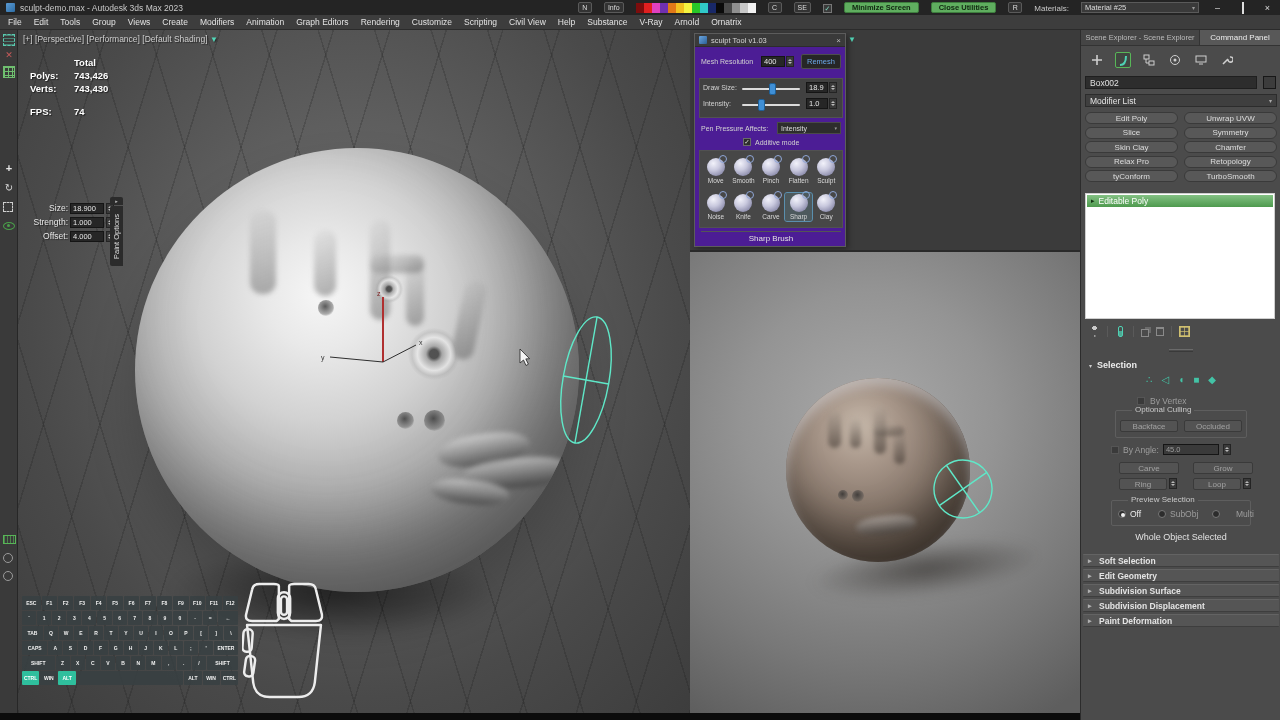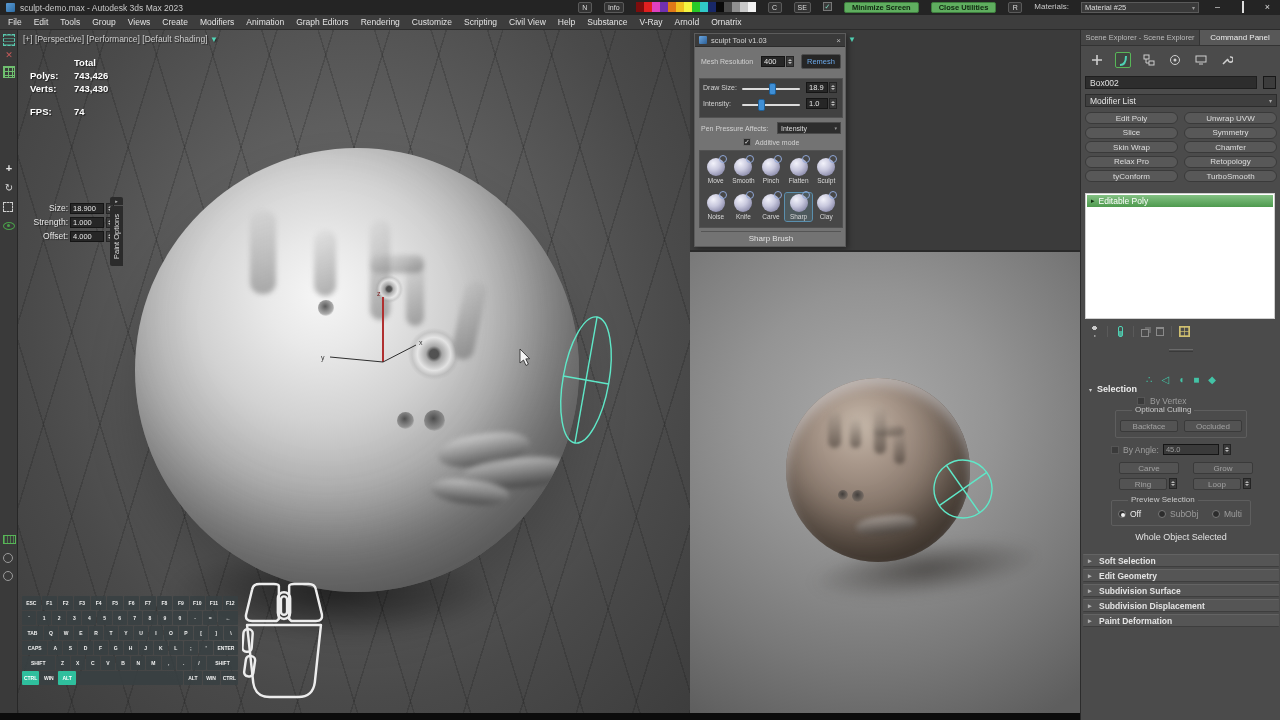--- a/index.html
+++ b/index.html
@@ -3,21 +3,21 @@
 <meta charset="utf-8">
 <style>
   html,body{margin:0;padding:0;background:#111;}
   *{box-sizing:border-box;font-family:"Liberation Sans",sans-serif;}
   .screen{position:relative;width:1280px;height:720px;background:#3c3c3c;overflow:hidden;}
   .abs{position:absolute;}
   
   .tb{position:absolute;left:0;top:0;width:1280px;height:15px;background:#242424;display:flex;align-items:center;padding:0 6px;gap:5px;}
   .tb-icon{width:9px;height:9px;background:linear-gradient(135deg,#5a9bd5,#2e6da4);border-radius:1px;flex:none;}
   .tb-title{font-size:8.5px;color:#c9c9c9;white-space:nowrap;}
-  .tb-right{margin-left:auto;display:flex;align-items:flex-start;gap:12px;}
+  .tb-right{margin-left:auto;display:flex;align-items:flex-end;gap:12px;}
   .tb-btn{height:11px;min-width:14px;padding:0 3px;background:#333;border:1px solid #5a5a5a;border-radius:2px;color:#ddd;font-size:7px;display:flex;align-items:center;justify-content:center;}
   .tb-green{height:11px;padding:0 7px;background:#5fae5f;border:1px solid #3e7e3e;border-radius:2px;color:#102510;font-size:7.5px;font-weight:bold;display:flex;align-items:center;}
   .palette{display:flex;height:10px;}
   .swatch{width:8px;height:10px;}
   .tb-cb{width:9px;height:9px;background:#3a3a3a;border:1px solid #777;color:#7fd6bd;font-size:7px;display:flex;align-items:center;justify-content:center;}
   .mat-dd{width:118px;height:11px;background:#3a3a3a;border:1px solid #5a5a5a;color:#ddd;font-size:7.5px;display:flex;align-items:center;justify-content:space-between;padding:0 3px;}
   .tb-label{font-size:8px;color:#c9c9c9;}
   .winctl{font-size:9px;color:#ddd;width:13px;text-align:center;}
   .maxbox{width:7px;height:7px;border:1px solid #ddd;}
   
@@ -66,21 +66,21 @@
   .kb-key{flex:1 1 0;background:rgba(56,64,66,.88);color:#f0f0f0;font-size:5px;font-weight:bold;display:flex;align-items:center;justify-content:center;border-radius:1px;overflow:hidden;white-space:nowrap;}
   .kb-key.hl{background:#2fbf9d;color:#fff;}
   
   .rr{position:absolute;left:690px;top:30px;width:390px;height:683px;background:#3b3b3b;}
   .render-vp{position:absolute;left:0;top:220px;width:390px;height:463px;background:radial-gradient(circle at 46% 36%,#a9a9a9 0%,#949494 35%,#787878 68%,#5e5e5e 95%);overflow:hidden;border-top:2px solid #2a2a2a;}
   .rsphere{position:absolute;left:96px;top:126px;width:184px;height:184px;border-radius:50%;overflow:hidden;background:radial-gradient(circle at 40% 26%,#c4b6a8 0%,#a8978a 22%,#8b7b6f 45%,#6b5d53 68%,#4a3f38 88%,#392f2a 100%);box-shadow:inset -14px -24px 40px rgba(30,25,20,.5);}
   .rsphere::before{content:"";position:absolute;inset:0;border-radius:50%;box-shadow:inset 0 8px 12px rgba(240,246,255,.4);}
   .rmark{position:absolute;background:linear-gradient(165deg,rgba(200,190,180,.15),rgba(40,33,28,.5));border-radius:8px;filter:blur(2px);}
   .rshadow{position:absolute;left:118px;top:290px;width:236px;height:54px;background:radial-gradient(ellipse,rgba(28,24,20,.55),rgba(28,24,20,0) 70%);filter:blur(6px);transform:rotate(-7deg);}
   
-  .sd{position:absolute;left:4px;top:3px;width:152px;height:214px;background:#737373;border:1px solid #5c5c5c;box-shadow:2px 2px 6px rgba(0,0,0,.4);}
+  .sd{position:absolute;left:4px;top:3px;width:152px;height:214px;background:#4c1d95;border:1px solid #5c5c5c;box-shadow:2px 2px 6px rgba(0,0,0,.4);}
   .sd-title{height:13px;background:#3a3a3a;border-bottom:1px solid #2c2c2c;display:flex;align-items:center;padding:0 4px;gap:4px;}
   .sd-title-icon{width:8px;height:8px;background:linear-gradient(135deg,#6aa6e0,#2c5f96);border-radius:1px;}
   .sd-title-text{font-size:7.5px;color:#d4d4d4;flex:1;}
   .sd-close{font-size:8px;color:#bbb;}
   .sd-label{font-size:7px;color:#d2d2d2;}
   .remesh{position:absolute;left:106px;top:20px;width:40px;height:15px;background:#262626;border:1px solid #4e4e4e;border-radius:2px;color:#6aa7e8;font-size:7.5px;display:flex;align-items:center;justify-content:center;}
   .sd-group{position:absolute;left:4px;top:44px;width:144px;height:40px;border:1px solid #525252;background:#414141;}
   .track{position:relative;height:2px;background:#dcdcdc;border-radius:1px;}
   .handle{position:absolute;top:-5px;width:7px;height:12px;background:#3f8fd6;border:1px solid #1c5queued;border:1px solid #1f5f96;border-radius:2px;}
   .dd{background:#2d2d2d;border:1px solid #4a4a4a;color:#ddd;display:flex;align-items:center;justify-content:space-between;padding:0 3px;font-size:7px;}
@@ -113,21 +113,21 @@
   .stackitem .lab{font-size:8.5px;color:#fff;}
   .stack-tools{position:absolute;left:8px;top:294px;display:flex;align-items:center;gap:7px;height:14px;}
   .sep{width:1px;height:11px;background:#333;border-right:1px solid #5a5a5a;}
   .mini{width:11px;height:11px;position:relative;}
   .ico-pin{background:radial-gradient(circle at 50% 30%,#c9c9c9 0 30%,transparent 32%),linear-gradient(#0000 55%,#9a9a9a 55% 100%);background-size:100% 60%,1.5px 45%;background-position:center top,center bottom;background-repeat:no-repeat;}
   .ico-vial{border:1px solid #4fd2b4;border-radius:2px;width:5px;height:11px;margin:0 3px;background:linear-gradient(#0000 40%,rgba(79,210,180,.7) 40%);}
   .ico-unique{border:1px solid #8a8a8a;width:8px;height:8px;margin-top:3px;box-shadow:3px -3px 0 -1px #6a6a6a;}
   .ico-trash{border:1px solid #8a8a8a;border-top:2px solid #8a8a8a;width:8px;height:9px;margin:1px auto 0;}
   .ico-config{border:1px solid #d0c070;background:linear-gradient(rgba(208,192,112,.7) 1px,transparent 1px),linear-gradient(90deg,rgba(208,192,112,.7) 1px,transparent 1px);background-size:4px 4px;}
   .grip{position:absolute;left:88px;top:319px;width:24px;height:3px;border-top:1px solid #6a6a6a;border-bottom:1px solid #3a3a3a;}
-  .sel-head{position:absolute;left:8px;top:330px;display:flex;align-items:center;gap:5px;margin-top:24px;}
+  .sel-head{position:absolute;left:8px;top:330px;display:flex;align-items:center;gap:5px;}
   .sel-head .tri{font-size:6px;color:#ccc;}
   .sel-head .t{font-size:9px;font-weight:bold;color:#ececec;}
   .subobj-row{position:absolute;left:0;top:344px;width:200px;display:flex;justify-content:center;gap:9px;align-items:center;}
   .soi{color:#43c3a6;font-size:10px;}
   .dimtxt{color:#9d9d9d;font-size:8.5px;}
   .cp-btn{background:#535353;border:1px solid #3a3a3a;border-radius:2px;color:#a2a2a2;font-size:8px;display:flex;align-items:center;justify-content:center;position:absolute;height:12px;}
   .group{position:absolute;border:1px solid #5e5e5e;border-radius:2px;}
   .legend{position:absolute;top:-6px;left:8px;background:#4b4b4b;padding:0 3px;font-size:8px;color:#c9c9c9;white-space:nowrap;margin-left:8px;}
   .radio{width:8px;height:8px;border-radius:50%;background:#2c2c2c;border:1px solid #777;display:inline-block;position:relative;flex:none;}
   .radio.on::after{content:"";position:absolute;left:2px;top:2px;width:4px;height:4px;border-radius:50%;background:#f0f0f0;}
@@ -561,21 +561,21 @@
     <div class="modlist">
       <span>Modifier List</span>
       <span style="color:#aaa;font-size:6px;">▾</span>
     </div>
 
     <div class="modgrid">
         <div class="mod-btn">Edit Poly</div>
         <div class="mod-btn">Unwrap UVW</div>
         <div class="mod-btn">Slice</div>
         <div class="mod-btn">Symmetry</div>
-        <div class="mod-btn">Skin Wrap</div>
+        <div class="mod-btn">Skin Clay</div>
         <div class="mod-btn">Chamfer</div>
         <div class="mod-btn">Relax Pro</div>
         <div class="mod-btn">Retopology</div>
         <div class="mod-btn">tyConform</div>
         <div class="mod-btn">TurboSmooth</div>
       </div>
 
     <div class="stackbox">
       <div class="stackitem">
         <span class="arr">▸</span>
@@ -638,21 +638,21 @@
     <div class="group" style="left:30px;top:470px;width:140px;height:26px;">
       <span class="legend">Preview Selection</span>
       <div style="position:absolute;left:6px;top:8px;display:flex;align-items:center;gap:4px;">
         <span class="radio on"></span>
         <span style="font-size:8.5px;color:#ececec;">Off</span>
       </div>
       <div style="position:absolute;left:46px;top:8px;display:flex;align-items:center;gap:4px;">
         <span class="radio"></span>
         <span class="dimtxt">SubObj</span>
       </div>
-      <div class="abs" style="left:100px;top:8px;display:flex;align-items:center;gap:4px;position:absolute;">
+      <div class="abs" style="left:100px;top:8px;display:flex;align-items:center;gap:16px;position:absolute;">
         <span class="radio"></span>
         <span class="dimtxt">Multi</span>
       </div>
     </div>
 
     <div class="cp-status">Whole Object Selected</div>
 
     <div class="rollouts">
         <div class="rollout">Soft Selection</div>
         <div class="rollout">Edit Geometry</div>

